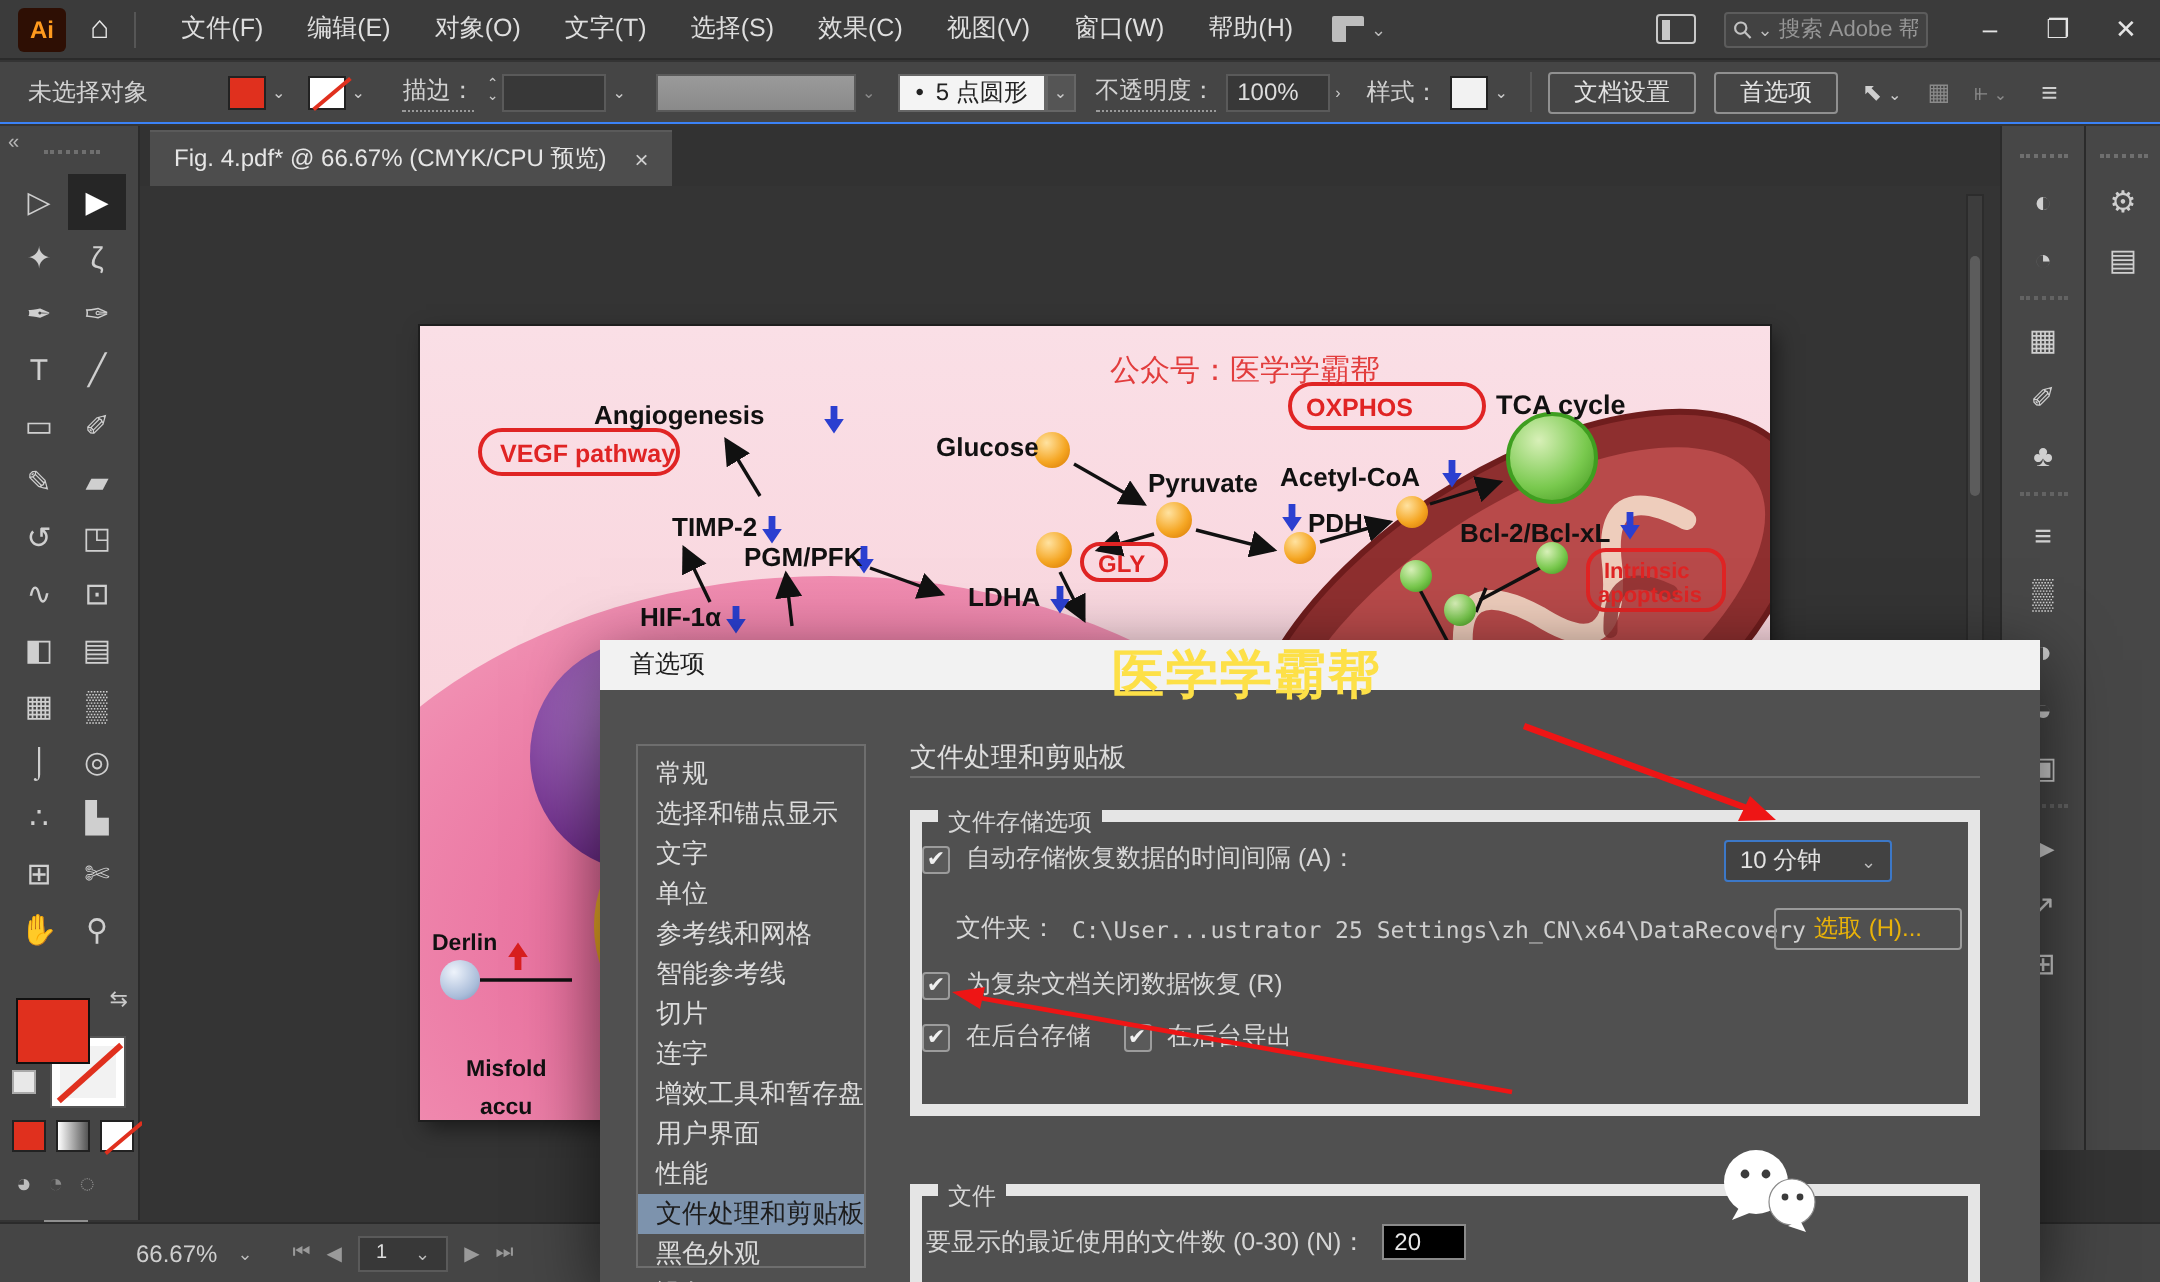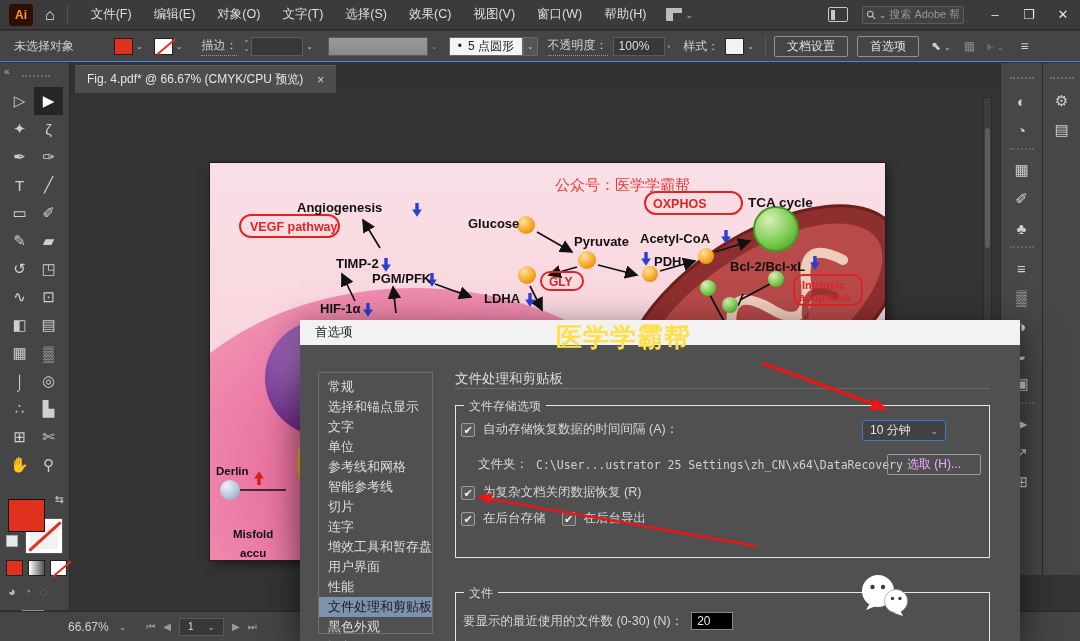--- a/index.html
+++ b/index.html
@@ -91,28 +91,28 @@
 
   
   .dialog{position:absolute;left:300px;top:320px;width:720px;height:321px;background:#505050;box-shadow:0 10px 34px rgba(0,0,0,.6);z-index:10;overflow:hidden;}
   .dlg-title{position:absolute;left:0;top:0;width:720px;height:25px;background:#f2f2f2;color:#1d1d1d;display:flex;align-items:center;padding-left:15px;font-size:12.5px;}
   .dlg-brand{position:absolute;left:256px;top:0px;font-size:26px;font-weight:bold;color:#fde047;z-index:3;letter-spacing:1px;}
   .pref-list{position:absolute;left:18px;top:52px;width:115px;height:262px;border:1px solid #6e6e6e;padding-top:4px;}
   .pref-item{height:20px;line-height:20px;padding-left:9px;font-size:13px;color:#dcdcdc;white-space:nowrap;}
   .pref-item.selected{background:#7d93ad;color:#1c1c1c;}
   .dlg-heading{position:absolute;left:155px;top:50px;font-size:13.5px;color:#dedede;}
   .dlg-hr{position:absolute;left:155px;top:68px;width:535px;height:1px;background:#6a6a6a;}
-  .fset{position:absolute;border:1px solid #e5e5e5;padding-left:20px;}
+  .fset{position:absolute;border:6px solid #e5e5e5;padding-left:20px;}
   .fset .legend{position:absolute;left:8px;top:-8px;background:#505050;padding:0 5px;font-size:12px;color:#d6d6d6;}
   .f1{left:155px;top:85px;width:535px;height:153px;}
   .f2{left:155px;top:272px;width:535px;height:60px;}
   .row{position:absolute;display:flex;align-items:center;gap:8px;color:#d6d6d6;font-size:12.5px;}
   .cb{width:14px;height:14px;background:#5a5a5a;border:1px solid #9c9c9c;border-radius:2px;display:flex;align-items:center;justify-content:center;color:#f0f0f0;font-size:11px;line-height:12px;}
   .sel{position:absolute;width:84px;height:21px;background:#424242;border:1.5px solid #3c78c8;border-radius:2px;display:flex;align-items:center;justify-content:space-between;padding:0 7px;color:#e3e3e3;font-size:12px;}
-  .dlg-btn{position:absolute;width:94px;height:21px;border:1px solid #9a9a9a;border-radius:2px;display:flex;align-items:center;justify-content:center;color:#f0abfc;font-size:12px;background:transparent;}
+  .dlg-btn{position:absolute;width:94px;height:21px;border:1px solid #9a9a9a;border-radius:2px;display:flex;align-items:center;justify-content:center;color:#eab308;font-size:12px;background:transparent;}
   .pathtext{font-family:"DejaVu Sans Mono",monospace;font-size:11.5px;color:#cfcfcf;}
   .numinput{width:42px;height:18px;background:#000000;border:1px solid #8a8a8a;color:#e8e8e8;font-size:12px;display:flex;align-items:center;padding-left:5px;}
 
   
   .annot{position:absolute;left:0;top:0;width:1080px;height:641px;z-index:20;pointer-events:none;}
   .watermark{position:absolute;left:858px;top:573px;z-index:25;display:flex;align-items:center;gap:8px;color:#fff;}
   .wm-text{font-size:27px;font-weight:bold;letter-spacing:1px;}
 </style>
 </head>
 <body>

